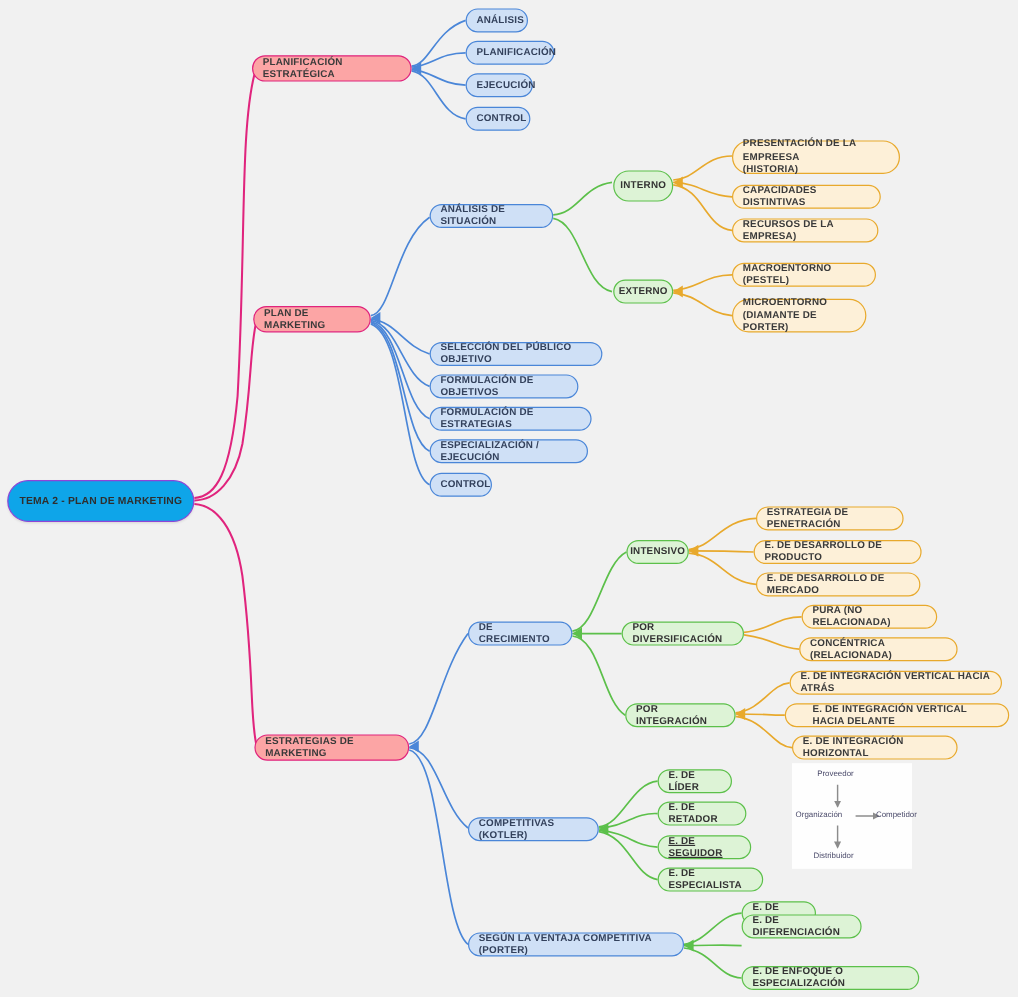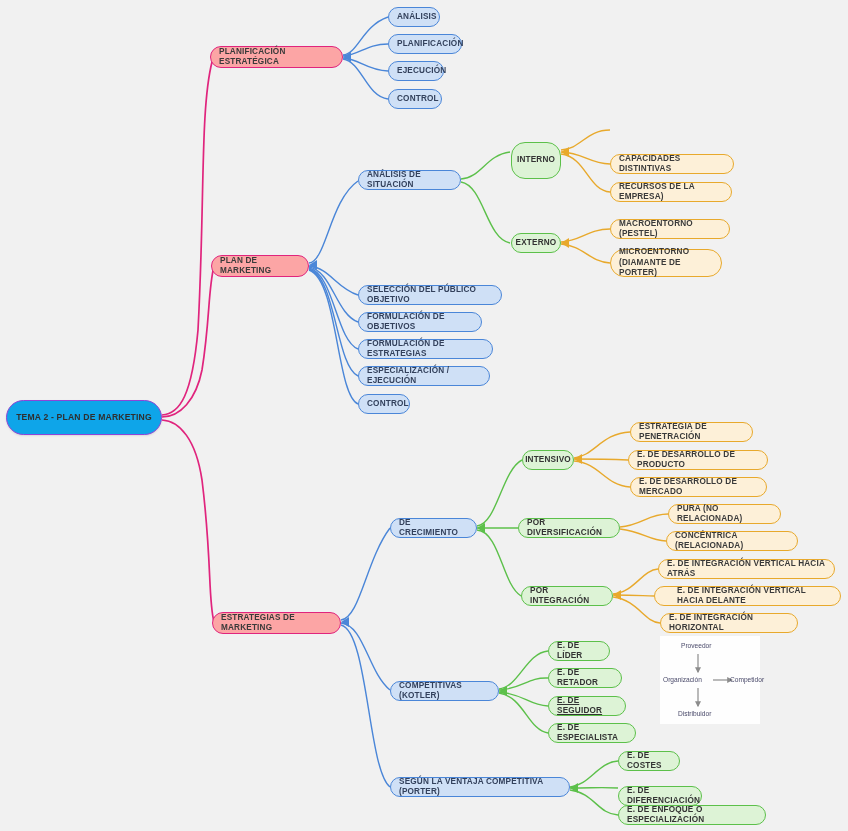--- a/index.html
+++ b/index.html
@@ -184,23 +184,25 @@
   <div class="node blue" style="left:388px;top:61px;width:56px;height:20px;">EJECUCIÓN</div>
   <div class="node blue" style="left:388px;top:89px;width:54px;height:20px;">CONTROL</div>
 
   <div class="node blue" style="left:358px;top:170px;width:103px;height:20px;">ANÁLISIS DE SITUACIÓN</div>
   <div class="node blue" style="left:358px;top:285px;width:144px;height:20px;">SELECCIÓN DEL PÚBLICO OBJETIVO</div>
   <div class="node blue" style="left:358px;top:312px;width:124px;height:20px;">FORMULACIÓN DE OBJETIVOS</div>
   <div class="node blue" style="left:358px;top:339px;width:135px;height:20px;">FORMULACIÓN DE ESTRATEGIAS</div>
   <div class="node blue" style="left:358px;top:366px;width:132px;height:20px;">ESPECIALIZACIÓN / EJECUCIÓN</div>
   <div class="node blue" style="left:358px;top:394px;width:52px;height:20px;">CONTROL</div>
 
-  <div class="node green center" style="left:511px;top:142px;width:50px;height:37px;">INTERNO</div>
+  <div class="node green center" style="left:511px;top:142px;width:50px;height:26px;">INTERNO</div>
   <div class="node green center" style="left:511px;top:233px;width:50px;height:20px;">EXTERNO</div>
 
+  <div class="node orange" style="left:610px;top:117px;width:140px;height:28px;">PRESENTACIÓN DE LA EMPREESA
+(HISTORIA)</div>
   <div class="node orange" style="left:610px;top:154px;width:124px;height:20px;">CAPACIDADES DISTINTIVAS</div>
   <div class="node orange" style="left:610px;top:182px;width:122px;height:20px;">RECURSOS DE LA EMPRESA)</div>
 
   <div class="node orange" style="left:610px;top:219px;width:120px;height:20px;">MACROENTORNO (PESTEL)</div>
   <div class="node orange" style="left:610px;top:249px;width:112px;height:28px;">MICROENTORNO
 (DIAMANTE DE PORTER)</div>
 
   <div class="node blue" style="left:390px;top:518px;width:87px;height:20px;">DE CRECIMIENTO</div>
   <div class="node blue" style="left:390px;top:681px;width:109px;height:20px;">COMPETITIVAS (KOTLER)</div>
   <div class="node blue" style="left:390px;top:777px;width:180px;height:20px;">SEGÚN LA VENTAJA COMPETITIVA (PORTER)</div>
@@ -219,21 +221,21 @@
   <div class="node orange" style="left:658px;top:559px;width:177px;height:20px;">E. DE INTEGRACIÓN VERTICAL HACIA ATRÁS</div>
   <div class="node orange" style="left:654px;top:586px;width:187px;height:20px;padding-left:22px;">E. DE INTEGRACIÓN VERTICAL HACIA DELANTE</div>
   <div class="node orange" style="left:660px;top:613px;width:138px;height:20px;">E. DE INTEGRACIÓN HORIZONTAL</div>
 
   <div class="node green" style="left:548px;top:641px;width:62px;height:20px;">E. DE LÍDER</div>
   <div class="node green" style="left:548px;top:668px;width:74px;height:20px;">E. DE RETADOR</div>
   <div class="node green" style="left:548px;top:696px;width:78px;height:20px;text-decoration:underline;">E. DE SEGUIDOR</div>
   <div class="node green" style="left:548px;top:723px;width:88px;height:20px;">E. DE ESPECIALISTA</div>
 
   <div class="node green" style="left:618px;top:751px;width:62px;height:20px;">E. DE COSTES</div>
-  <div class="node green" style="left:618px;top:786px;width:84px;height:20px;">E. DE DIFERENCIACIÓN</div>
+  <div class="node green" style="left:618px;top:762px;width:100px;height:20px;">E. DE DIFERENCIACIÓN</div>
   <div class="node green" style="left:618px;top:805px;width:148px;height:20px;">E. DE ENFOQUE O ESPECIALIZACIÓN</div>
 
   <div class="embedded-image" style="left:660px;top:636px;width:100px;height:88px;">
     <svg width="100" height="88" viewBox="0 0 100 88">
       <defs>
         <marker id="ah" markerWidth="5" markerHeight="5" refX="4" refY="2.5" orient="auto">
           <path d="M0,0 L5,2.5 L0,5 z" fill="#8c8c8c"></path>
         </marker>
       </defs>
       <line x1="38" y1="18" x2="38" y2="36" stroke="#8c8c8c" stroke-width="1.2" marker-end="url(#ah)"></line>

